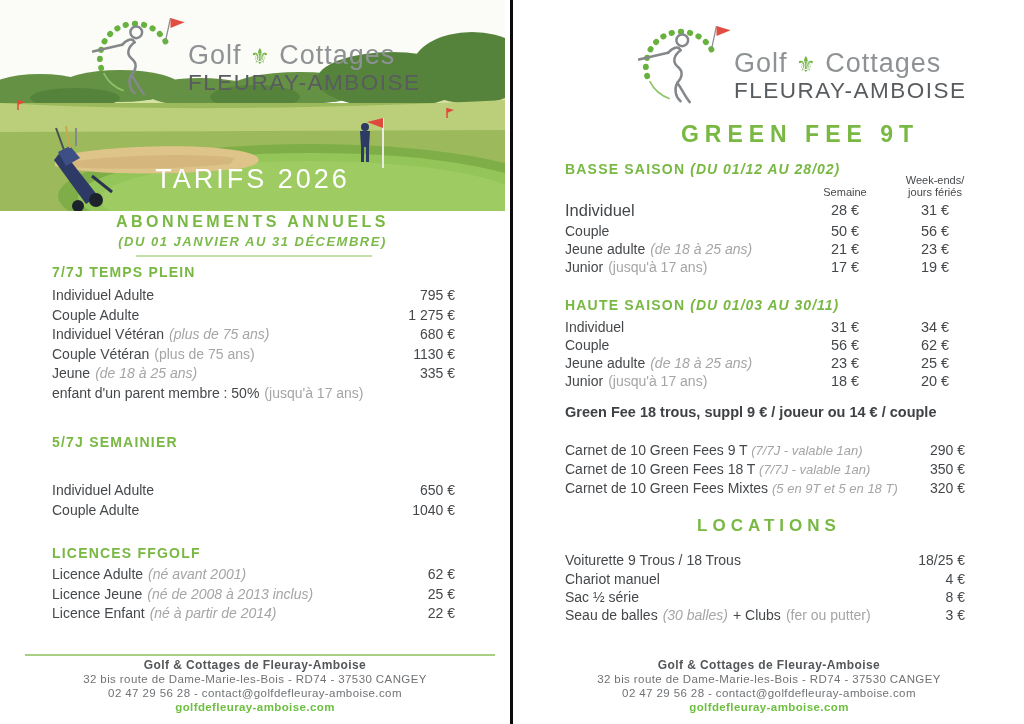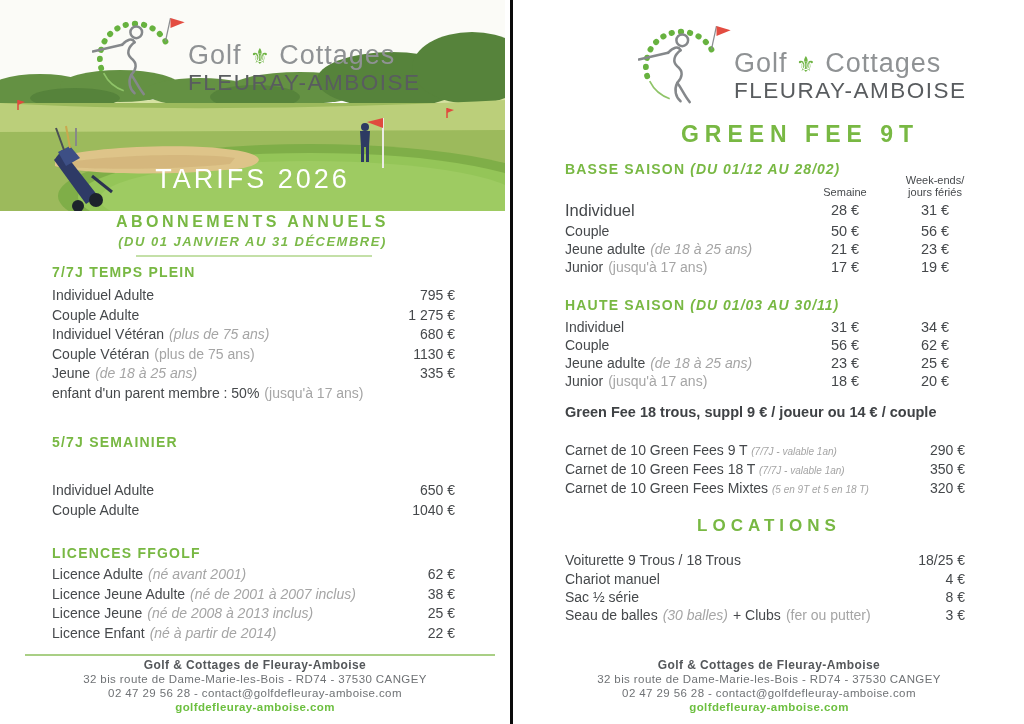--- a/index.html
+++ b/index.html
@@ -39,21 +39,21 @@
   .note{color:#a5a5a5;}
   .note:not(:empty){margin-left:5px;}
   .sfx:not(:empty){margin-left:5px;}
   .it{font-style:italic;}
   .rrow{position:absolute;left:565px;width:410px;height:19px;line-height:19px;font-size:14px;white-space:nowrap;}
   .rrow .p1{position:absolute;left:245px;width:70px;text-align:center;font-size:14.5px;}
   .rrow .p2{position:absolute;left:330px;width:80px;text-align:center;font-size:14.5px;}
   .rrow.big .txt{font-size:16.5px;}
   .frow{position:absolute;left:565px;width:400px;height:19.5px;line-height:19.5px;font-size:14px;white-space:nowrap;}
   .frow .price{position:absolute;left:315px;width:85px;text-align:right;}
-  .frow .small-note{font-size:10px;color:#a5a5a5;}
+  .frow .small-note{font-size:13px;color:#a5a5a5;}
   .colhead{position:absolute;font-size:11px;color:#46494c;text-align:center;line-height:12px;}
   .bold-note{font-size:14.5px;font-weight:700;color:#3f4245;white-space:nowrap;}
   .loc-title{width:510px;text-align:center;font-size:17px;font-weight:700;letter-spacing:5px;color:#78b843;}
   
   .footer{width:510px;text-align:center;line-height:14px;}
   .f-name{font-size:12px;font-weight:700;color:#54575a;letter-spacing:.4px;}
   .f-line{font-size:11.5px;color:#6f7275;letter-spacing:.4px;}
   .f-web{font-size:11.5px;font-weight:700;color:#6cbf3f;letter-spacing:.4px;}
   .f-rule{position:absolute;left:25px;top:654px;width:470px;height:1.5px;background:#a9cf85;}
 </style>
@@ -178,24 +178,20 @@
         <span class="txt"><span>Couple Adulte</span></span>
         <span class="price">1040 €</span>
       </div>
   </div>
 
   <div class="abs grp-title" style="left:52px;top:545px;">LICENCES FFGOLF</div>
   <div class="abs lgroup" style="top:565px;">
     <div class="lrow">
         <span class="txt"><span>Licence Adulte</span><span class="note it">(né avant 2001)</span></span>
         <span class="price">62 €</span>
-      </div>
-    <div class="lrow">
-        <span class="txt"><span>Licence Jeune Adulte</span><span class="note it">(né de 2001 à 2007 inclus)</span></span>
-        <span class="price">38 €</span>
       </div>
     <div class="lrow">
         <span class="txt"><span>Licence Jeune</span><span class="note it">(né de 2008 à 2013 inclus)</span></span>
         <span class="price">25 €</span>
       </div>
     <div class="lrow">
         <span class="txt"><span>Licence Enfant</span><span class="note it">(né à partir de 2014)</span></span>
         <span class="price">22 €</span>
       </div>
   </div>

